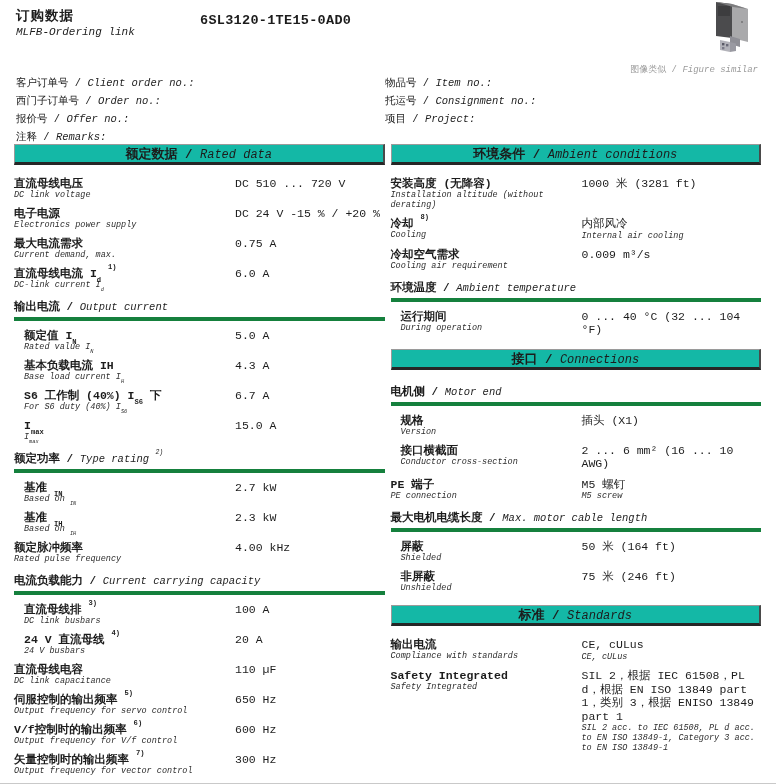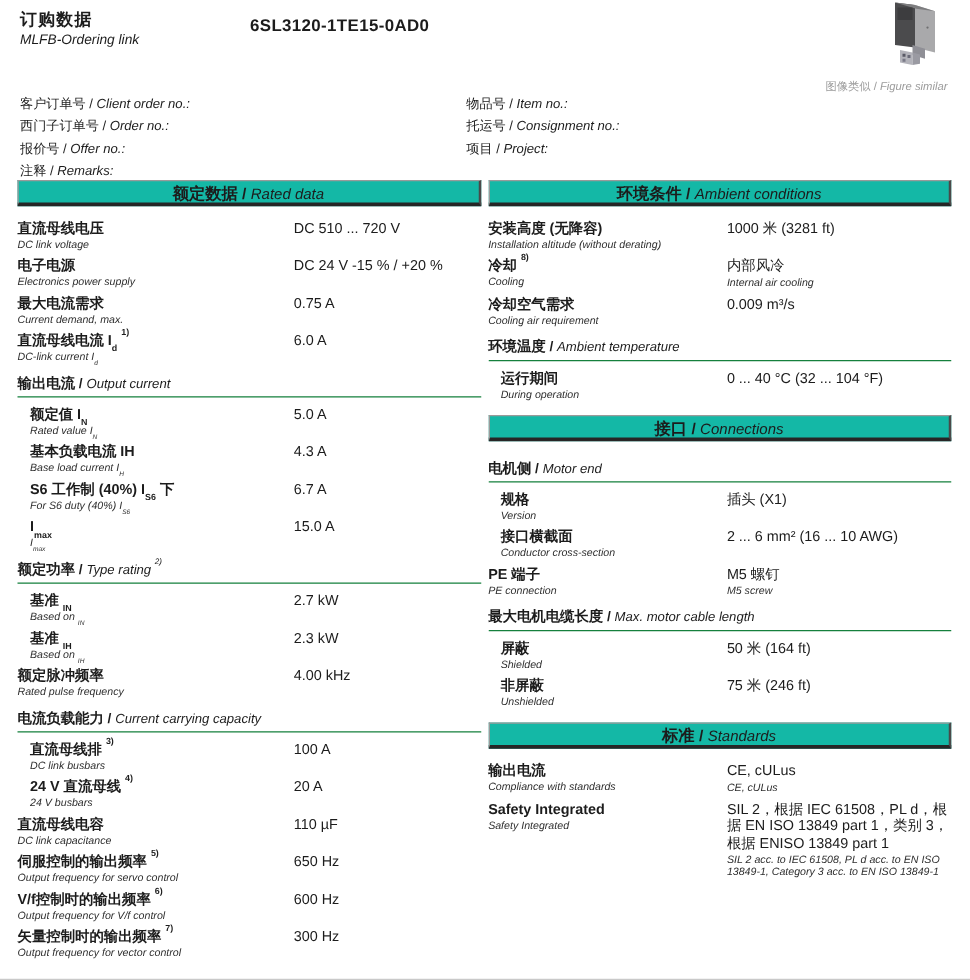--- a/index.html
+++ b/index.html
@@ -1,52 +1,52 @@
 <!DOCTYPE html>
 <html><head>
 <meta charset="utf-8">
 <style>
   * { margin:0; padding:0; box-sizing:border-box; }
   html,body { background:#ffffff; }
   .page {
     position:relative; width:776px; height:784px; overflow:hidden;
     background:#fff; color:#1c1c1c;
-    font-family:Liberation Sans, sans-serif;
+    font-family:Liberation Mono, monospace;
     border-bottom:1px solid #c9c9c9;
   }
   
   .doc-header { position:relative; height:66px; }
   .title-block { position:absolute; left:16px; top:7px; }
   .title-zh { font-size:13.5px; font-weight:bold; letter-spacing:1px; }
   .title-en { font-size:11px; font-style:italic; margin-top:1px; }
   .part-number { position:absolute; left:200px; top:13px; font-size:13.5px; font-weight:bold; letter-spacing:.3px; }
   .figure-block { position:absolute; right:18px; top:0; text-align:right; }
   .figure-caption { font-size:9px; color:#9b9b9b; margin-top:2px; }
   .figure-caption .cap-en { font-style:italic; }
   
-  .order-fields { display:flex; padding:8px 0 0 16px; height:78px; }
+  .order-fields { display:flex; padding:8px 0 0 16px; height:78px;gap:12px; }
   .order-col-left { width:357px; }
   .order-line { font-size:10.5px; line-height:18px; white-space:nowrap; }
   .order-line .of-en { font-style:italic; }
   
   .cols { display:flex; padding:0 15px 0 14px; gap:6px; }
   .col { flex:1 1 0; min-width:0; }
   .box-header {
     height:21px; line-height:19px; text-align:center;
     border:1px solid #9a9a9a; border-bottom:3px solid #262626; border-right:2px solid #4a4a4a;
     margin-bottom:12px; background:#14b8a6;
   }
   .box-header + * { margin-top:0; }
   .bh-zh { font-size:13px; font-weight:bold; }
   .bh-sep { font-size:12.5px; font-weight:bold; }
   .bh-en { font-size:12px; font-style:italic; }
   .section { margin-top:12px; }
   .section:first-child { margin-top:0; }
   .subheader {
-    border-bottom:1px solid #15803d; padding-bottom:2px; margin:7px 0 8px 0;
+    border-bottom:4px solid #15803d; padding-bottom:2px; margin:7px 0 8px 0;
   }
   .sh-zh { font-size:11.5px; font-weight:bold; }
   .sh-sep { font-size:11px; font-weight:bold; }
   .sh-en { font-size:10.5px; font-style:italic; }
   .group.gap-before { margin-top:2px; }
   .row { display:flex; margin-bottom:7px; align-items:flex-start; }
   .row .label { flex:0 0 221px; }
   .col-right .row .label { flex:0 0 191px; }
   .row.indent { padding-left:10px; }
   .row.indent .label { flex:0 0 211px; }

